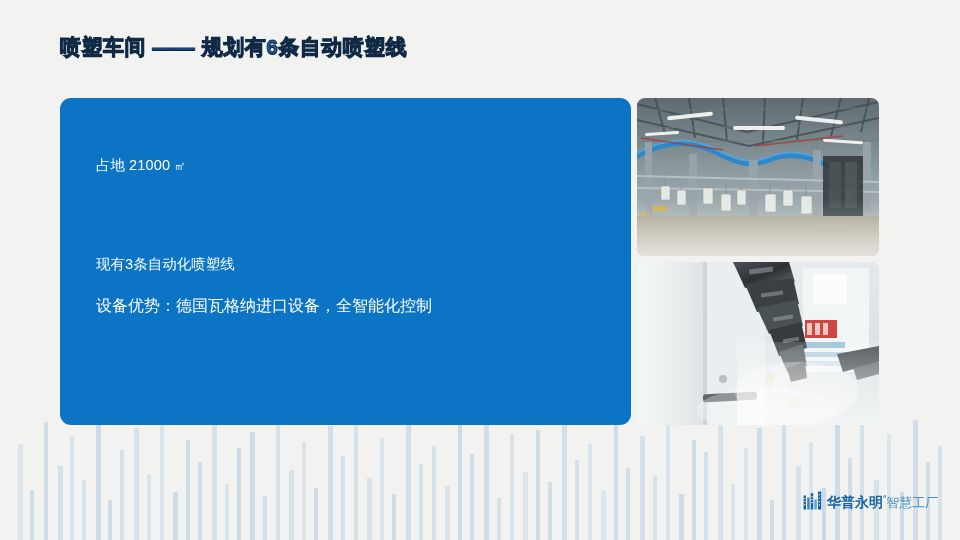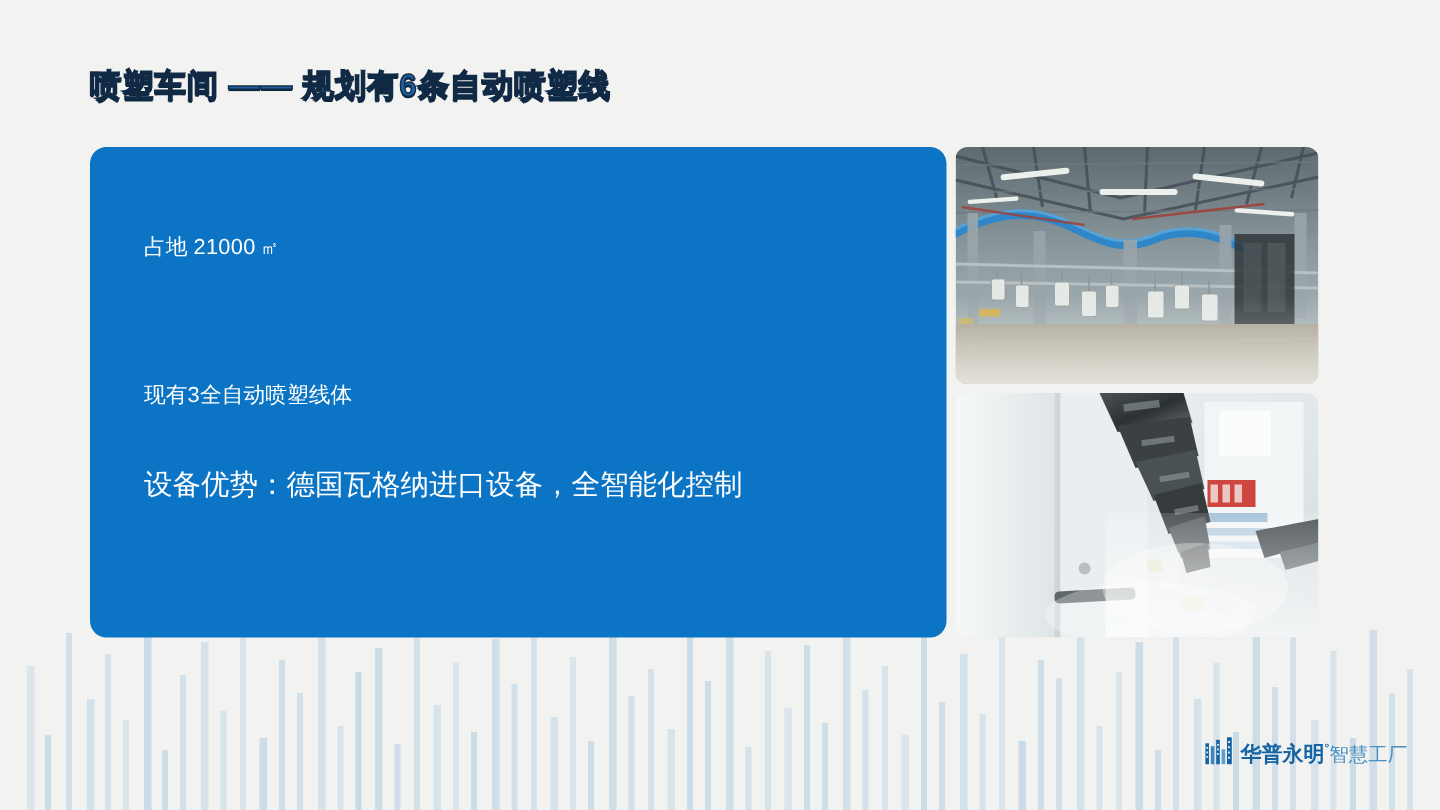--- a/index.html
+++ b/index.html
@@ -30,21 +30,21 @@
   #bars .bar {
     position: absolute;
     background: #c9dbe7;
     bottom: 0;
   }
 
   
   #title {
     position: absolute;
     left: 60px;
-    top: 43px;
+    top: 33px;
     font-size: 21px;
     font-weight: bold;
     letter-spacing: 0.5px;
     color: #1f5fa0;
     -webkit-text-stroke: 0.9px #102a45;
     text-shadow: 0 1px 0 #0d2740;
     white-space: nowrap;
   }
 
   
@@ -64,21 +64,21 @@
     white-space: nowrap;
     line-height: 1;
   }
   .line b {
     font-weight: normal;
     letter-spacing: 0.2px;
   }
   #line-area   { left: 36px; top: 60px; }
   #line-cap    { left: 36px; top: 110px; }
   #line-lines  { left: 36px; top: 159px; }
-  #line-adv    { left: 36px; top: 216px; font-size: 19px; }
+  #line-adv    { left: 36px; top: 200px; font-size: 16px; }
   #line-quality{ left: 116px; top: 251px; font-size: 13.5px; }
   .sup { font-size: 12px; vertical-align: baseline; }
 
   
   .photo {
     position: absolute;
     border-radius: 8px;
     overflow: hidden;
   }
   #photo-workshop { left: 637px; top: 98px; width: 242px; height: 158px; }
@@ -194,21 +194,21 @@
   <div id="title">喷塑车间 —— 规划有6条自动喷塑线</div>
 
   <div id="panel">
 
     <div class="line" id="line-area">
       <span>占地 </span><b>21000</b><b class="sup"> ㎡</b>
     </div>
 
 
     <div class="line" id="line-lines">
-      <span>现有</span><b>3</b><span>全自动喷塑线体</span>
+      <span>现有</span><b>3</b><span>条自动化喷塑线</span>
     </div>
 
     <div class="line" id="line-adv">
       <span>设备优势：</span><span>德国瓦格纳进口设备，全智能化控制</span>
     </div>
 
 
   </div>
 
   <div class="photo" id="photo-workshop">

